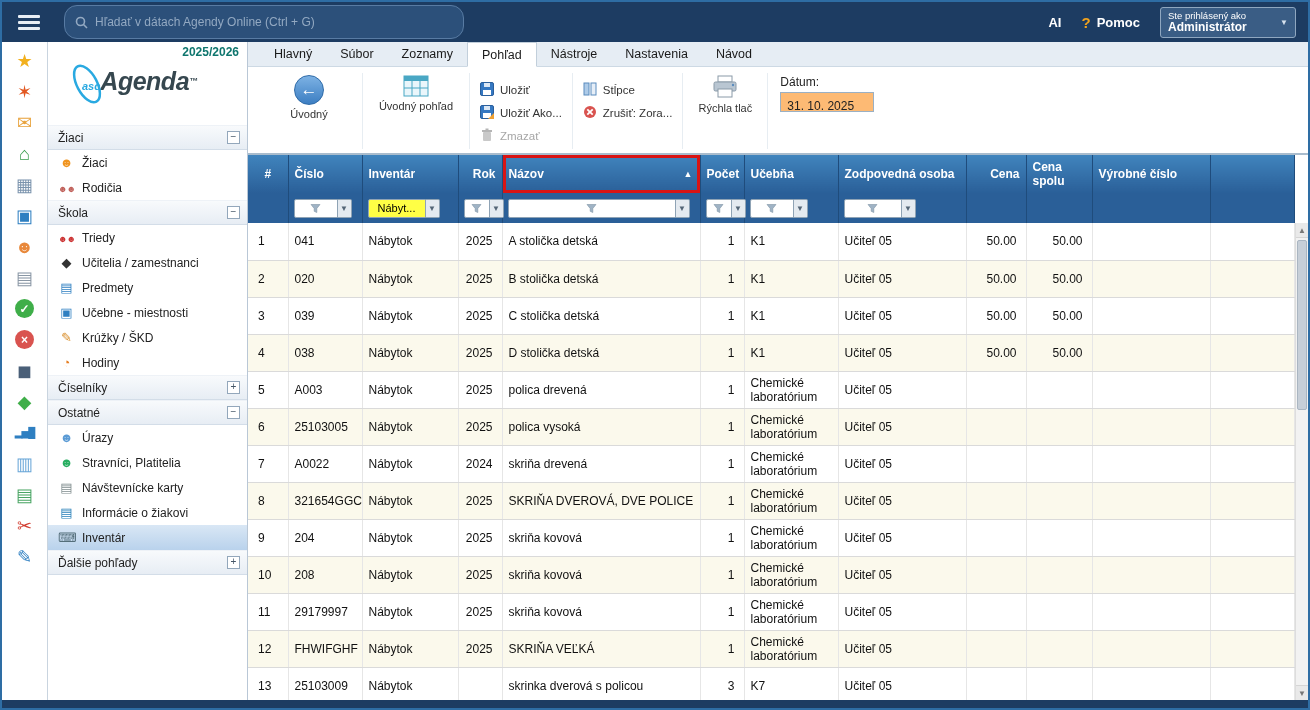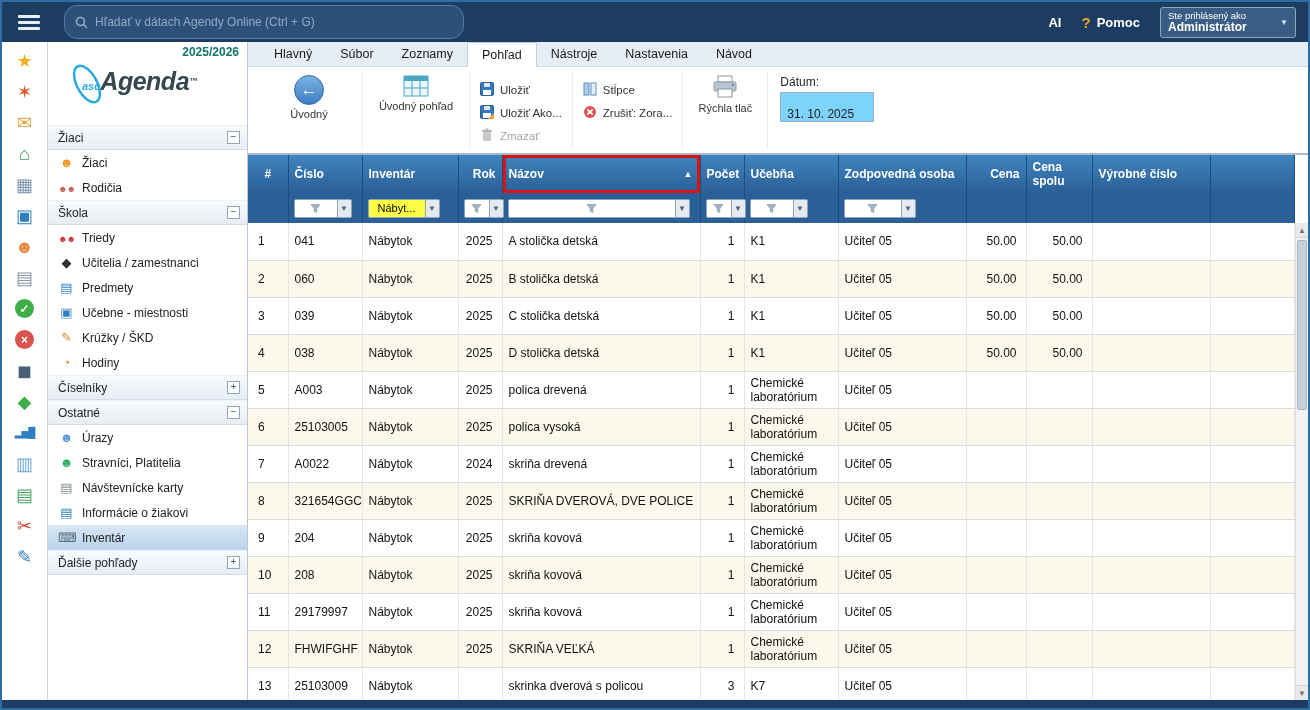--- a/index.html
+++ b/index.html
@@ -55,21 +55,21 @@
   .menu-item.active{background:#fff;border:1px solid #c2cfdb;border-bottom:1px solid #fff;margin-bottom:-1px;}
 
   .toolbar{flex:0 0 88px;background:#fff;border-bottom:2px solid #a9bccd;display:flex;align-items:flex-start;padding:6px 4px 0 8px;}
   .tgroup{padding:2px 10px;border-right:1px solid #e7edf2;display:flex;gap:10px;height:76px;}
   .tgroup.col{flex-direction:column;gap:2px;}
   .bigbtn{width:86px;display:flex;flex-direction:column;align-items:center;gap:3px;font-size:11px;color:#333;text-align:center;cursor:pointer;line-height:12px;}
   .backcirc{width:30px;height:30px;border-radius:50%;background:linear-gradient(#7db2e4,#3c7ec2);border:1px solid #2f6ba8;color:#fff;font-size:17px;font-weight:bold;display:flex;align-items:center;justify-content:center;}
   .trow{display:flex;align-items:flex-end;gap:6px;height:21px;font-size:11.5px;color:#333;cursor:pointer;white-space:nowrap;}
   .trow.disabled{color:#a6a6a6;cursor:default;}
   .dategroup{padding:2px 12px;display:flex;flex-direction:column;gap:3px;font-size:12px;color:#222;}
-  .dateinput{width:94px;height:20px;border:1px solid #9ab0c4;font-size:12px;padding:14px 6px;background:#7dd3fc;cursor:text;}
+  .dateinput{width:94px;height:20px;border:1px solid #9ab0c4;font-size:12px;padding:6px 6px;background:#fdba74;cursor:text;}
 
   
   .tablewrap{flex:1;position:relative;overflow:hidden;background:#fff;}
   table.grid{border-collapse:collapse;table-layout:fixed;width:1047px;}
   table.grid thead th{background:linear-gradient(#4084bd,#2a5f98);color:#fff;font-size:12px;font-weight:bold;text-align:left;padding:0 6px;height:38px;border-right:1px solid #1f4c7c;position:relative;vertical-align:middle;cursor:pointer;}
   table.grid thead th.c{text-align:center;}
   table.grid thead th.r{text-align:right;}
   table.grid thead th .sort{position:absolute;right:7px;top:14px;font-size:9px;}
   table.grid thead th.hl::after{content:"";position:absolute;top:0;left:0;right:0;bottom:0;border:3px solid #d81414;pointer-events:none;}
   tr.filters td{background:#2a5f98;height:30px;border-right:1px solid #1f4c7c;padding:0 5px;vertical-align:middle;}
@@ -473,21 +473,21 @@
                 <td class="r">1</td>
                 <td>K1</td>
                 <td>Učiteľ 05</td>
                 <td class="r">50.00</td>
                 <td class="r">50.00</td>
                 <td></td>
                 <td></td>
               </tr>
               <tr>
                 <td class="numcell">2</td>
-                <td>060</td>
+                <td>020</td>
                 <td>Nábytok</td>
                 <td class="r">2025</td>
                 <td>B stolička detská</td>
                 <td class="r">1</td>
                 <td>K1</td>
                 <td>Učiteľ 05</td>
                 <td class="r">50.00</td>
                 <td class="r">50.00</td>
                 <td></td>
                 <td></td>

